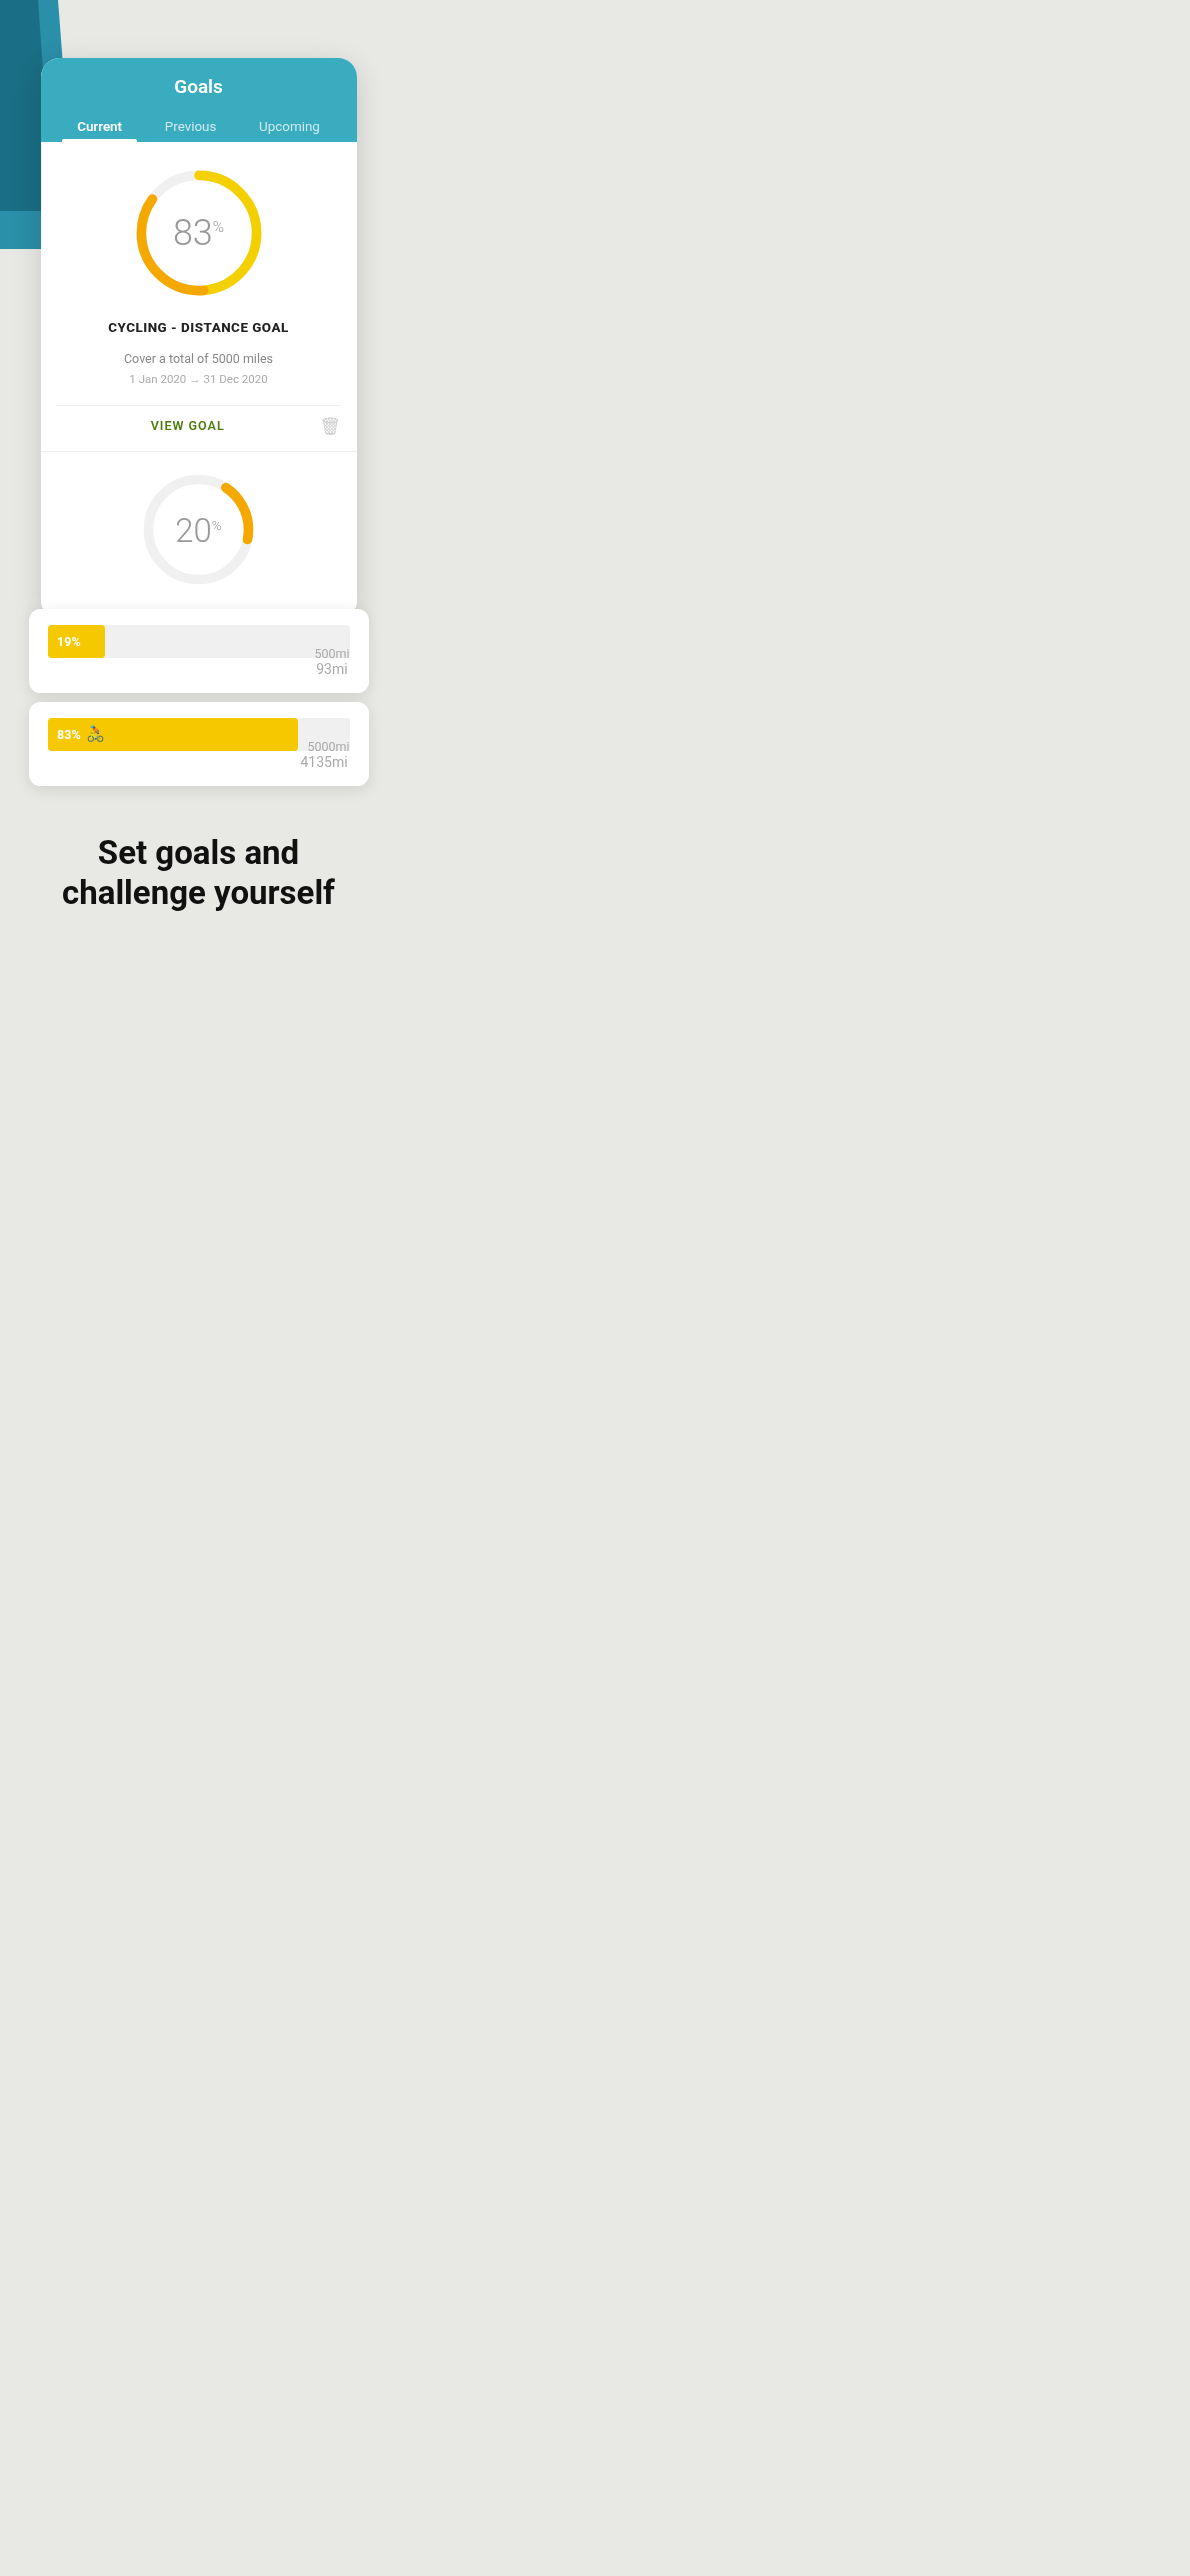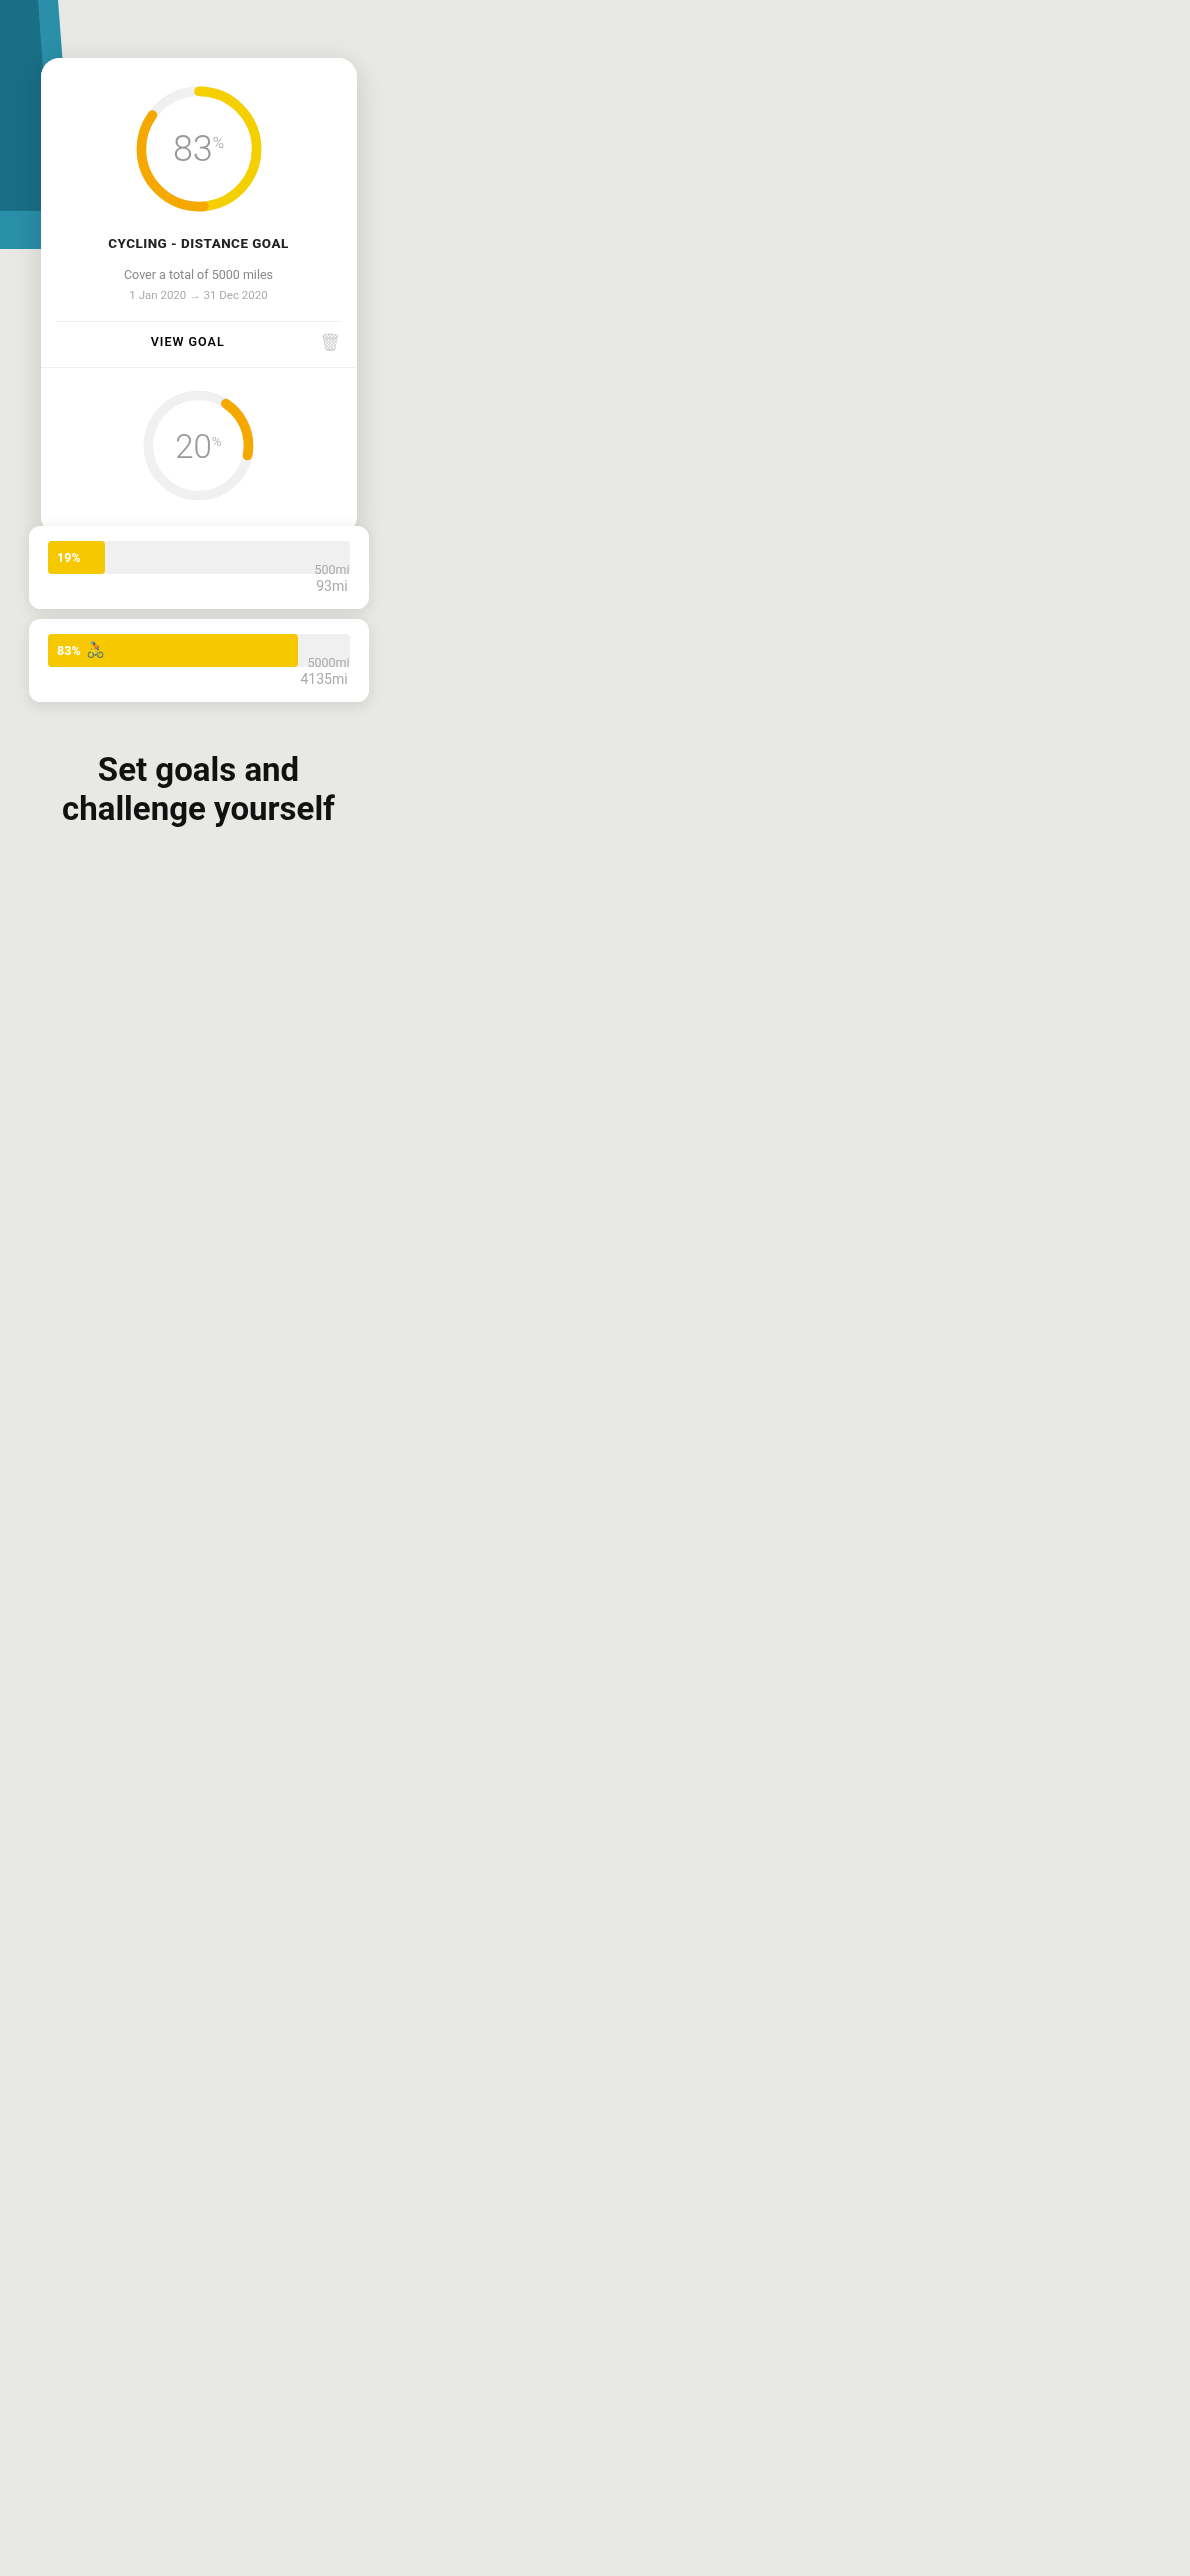--- a/index.html
+++ b/index.html
@@ -172,21 +172,21 @@
       display: flex;
       justify-content: space-between;
       align-items: center;
       border-top: 1px solid #f0f0f0;
       padding-top: 9.6px;
     }
 
     .view-goal-btn {
       font-size: 12.5px;
       font-weight: 600;
-      color: #000000;
+      color: #4d7c0f;
       letter-spacing: 1px;
       cursor: pointer;
       flex: 1;
     }
 
     .delete-icon {
       color: #ccc;
       font-size: 17px;
     }
 
@@ -293,20 +293,28 @@
     }
   </style>
 </head>
 <body>
 
 <div class="teal-decoration"></div>
 <div class="teal-decoration-inner"></div>
 
 <div class="phone-card">
 
+  <div class="card-header">
+    <div class="card-title">Goals</div>
+    <div class="tabs">
+      <div class="tab active">Current</div>
+      <div class="tab">Previous</div>
+      <div class="tab">Upcoming</div>
+    </div>
+  </div>
 
   <div class="goal-section">
     <div class="circle-container">
       <svg viewBox="0 0 150 150">
         <circle class="circle-bg" cx="75" cy="75" r="60"></circle>
 
         <circle class="circle-progress-yellow" cx="75" cy="75" r="60" stroke-dasharray="180 197" stroke-dashoffset="0"></circle>
 
         <circle class="circle-progress-orange" cx="75" cy="75" r="60" stroke-dasharray="137 240" stroke-dashoffset="-183"></circle>
       </svg>

